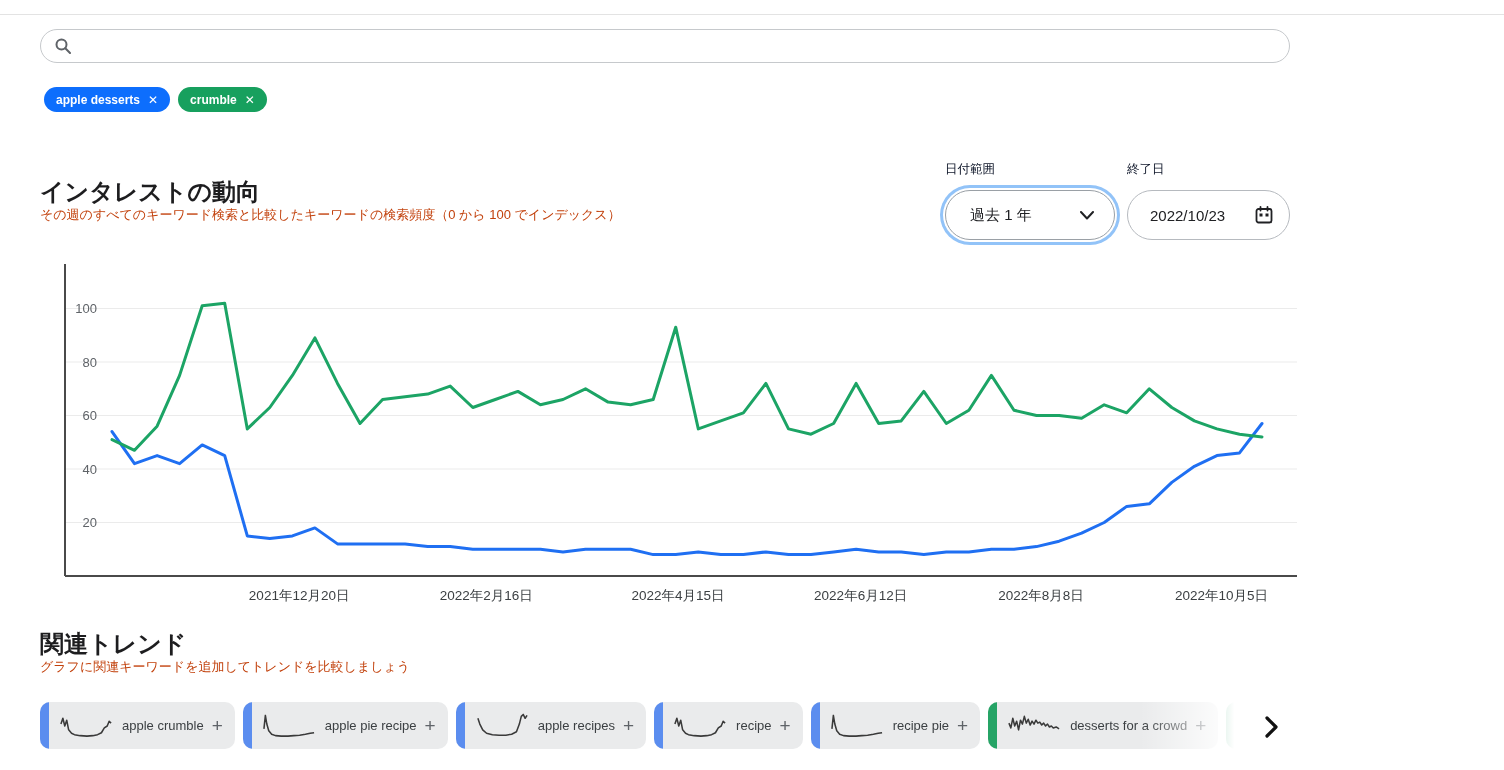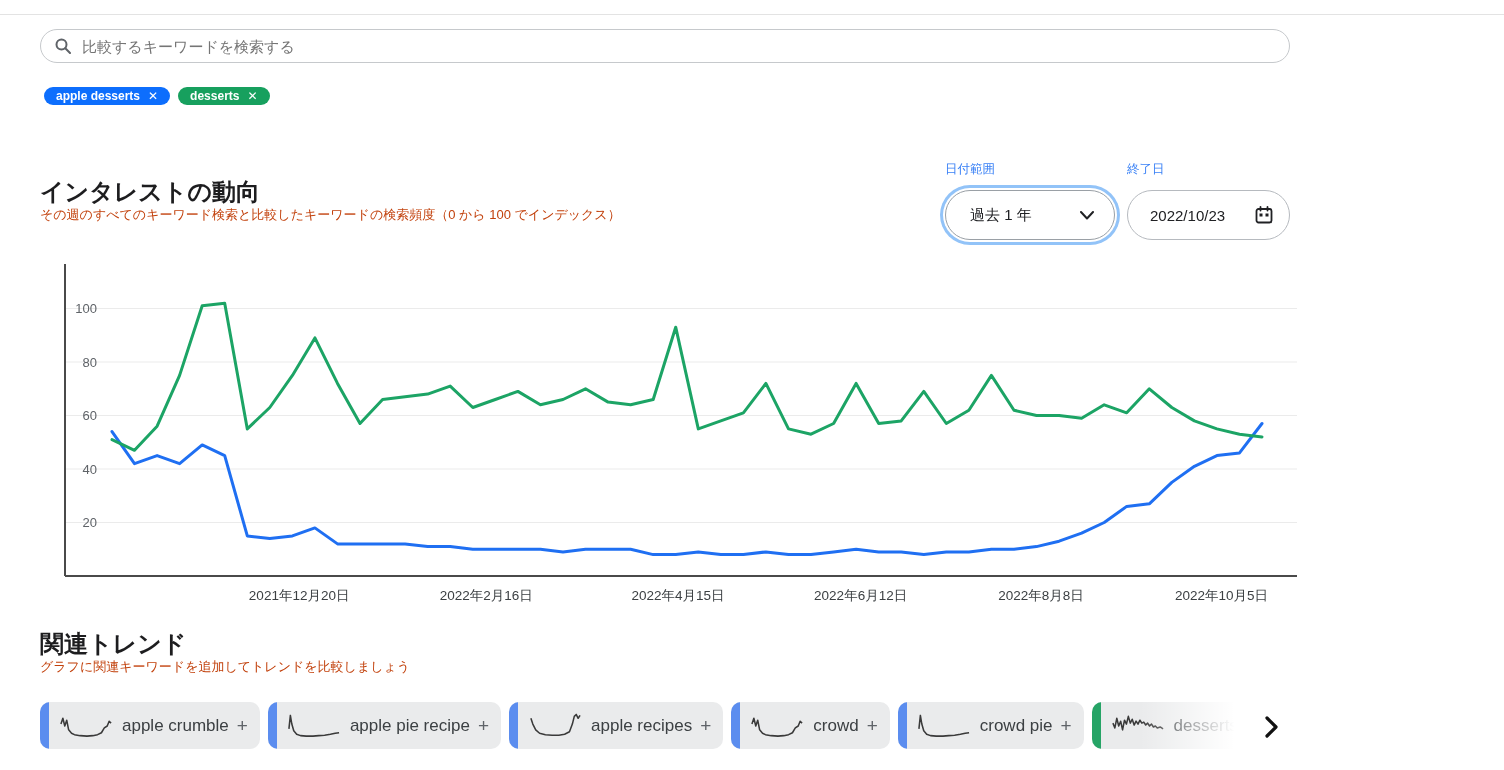--- a/index.html
+++ b/index.html
@@ -19,32 +19,32 @@
   .searchbar svg{flex:none;margin-right:9px;}
   .searchbar input{
     border:none;outline:none;flex:1;font-size:15px;color:#202124;background:transparent;
     font-family:inherit;
   }
   .searchbar input::placeholder{color:#757575;}
 
   
   .chips-row{position:absolute;top:87px;left:44px;display:flex;gap:8px;}
   .chip{
-    height:18px;border-radius:13px;display:flex;align-items:center;
+    height:25px;border-radius:13px;display:flex;align-items:center;
     color:#fff;font-size:12px;font-weight:bold;padding:0 12px;cursor:pointer;
   }
   .chip-label{margin-right:8px;}
   .chip-x{font-size:12px;font-weight:bold;cursor:pointer;}
 
   
   .sec-title{position:absolute;left:40px;font-size:24px;font-weight:bold;color:#1d1d1f;}
   .sec-sub{position:absolute;left:40px;font-size:13px;color:#c2410c;}
 
   
-  .ctrl-label{position:absolute;font-size:12.5px;color:#3b82f6;}
+  .ctrl-label{position:absolute;font-size:12.5px;color:#0f172a;}
   .pillbox{
     position:absolute;height:50px;box-sizing:border-box;background:#fff;
     border:1px solid #9aa0a6;border-radius:25px;display:flex;align-items:center;
     font-size:15px;color:#202124;cursor:pointer;
   }
   .selectbox{left:945px;top:190px;width:170px;padding:0 20px 0 24px;
     box-shadow:0 0 0 2px #fff,0 0 0 5px #92c3f8;}
   .selectbox .val{flex:1;}
   .datebox{left:1127px;top:190px;width:163px;border-color:#b6babf;padding:0 16px 0 22px;}
   .datebox .val{flex:1;}
@@ -56,21 +56,21 @@
   .cards-row{
     position:absolute;left:40px;top:702px;height:49px;width:1215px;
     display:flex;gap:8px;overflow:hidden;
   }
   .rcard{
     flex:none;height:47px;background:#eaebec;border-radius:10px;
     display:flex;align-items:center;overflow:hidden;cursor:pointer;
   }
   .rcard .accent{width:9px;height:47px;flex:none;}
   .rcard svg.spark{flex:none;margin:0 9px 0 10px;}
-  .rcard .rlabel{font-size:17px;color:#3c4043;white-space:nowrap;}
+  .rcard .rlabel{font-size:13px;color:#3c4043;white-space:nowrap;}
   .rcard .plus{font-size:19px;color:#5f6368;margin:0 12px 0 8px;font-weight:500;}
   .fade-overlay{
     position:absolute;left:1140px;top:700px;width:115px;height:54px;
     background:linear-gradient(to right,rgba(255,255,255,0),#ffffff 82%);
     pointer-events:none;
   }
   .scroll-next{
     position:absolute;left:1258px;top:712px;width:26px;height:30px;
     display:flex;align-items:center;justify-content:center;cursor:pointer;background:#fff;
   }
@@ -78,30 +78,29 @@
 </head>
 <body>
 
 <div class="topline"></div>
 
 <div class="searchbar">
   <svg width="16" height="16" viewBox="0 0 16 16">
     <circle cx="6.5" cy="6.5" r="5" fill="none" stroke="#5f6368" stroke-width="2"></circle>
     <line x1="10.3" y1="10.3" x2="15" y2="15" stroke="#5f6368" stroke-width="2" stroke-linecap="round"></line>
   </svg>
-  <input type="text" placeholder="比較するキーワードを検索する" style="">
 </div>
 
 <div class="chips-row">
     <div class="chip" style="background: rgb(13, 110, 253);">
       <span class="chip-label">apple desserts</span>
       <span class="chip-x">✕</span>
     </div>
     <div class="chip" style="background: rgb(23, 160, 94);">
-      <span class="chip-label">desserts</span>
+      <span class="chip-label">crumble</span>
       <span class="chip-x">✕</span>
     </div>
   </div>
 
 <div class="sec-title" style="top:176px;">インタレストの動向</div>
 <div class="sec-sub" style="top:206px;">その週のすべてのキーワード検索と比較したキーワードの検索頻度（0 から 100 でインデックス）</div>
 
 <div class="ctrl-label" style="left:945px;top:161px;">日付範囲</div>
 <div class="pillbox selectbox">
   <span class="val">過去 1 年</span>
@@ -173,29 +172,29 @@
         <path d="M3,7 5,13 8,19 12,22.5 18,24 25,24.5 32,24.5 38,23.5 43,21 46,13 48,5 50,3 52,7 54,4" fill="none" stroke="#3a3a3a" stroke-width="1.6" stroke-linejoin="round"></path>
       </svg>
       <span class="rlabel">apple recipes</span>
       <span class="plus">+</span>
     </div>
     <div class="rcard">
       <div class="accent" style="background: rgb(91, 141, 239);"></div>
       <svg class="spark" width="54" height="30" viewBox="0 0 56 30">
         <path d="M2,13 4,7 6,15 8,9 10,19 13,22.5 16,24 22,25 29,25.5 35,25 40,24 44,22 47,17 50,15 52,10 54,12" fill="none" stroke="#3a3a3a" stroke-width="1.6" stroke-linejoin="round"></path>
       </svg>
-      <span class="rlabel">crowd</span>
+      <span class="rlabel">recipe</span>
       <span class="plus">+</span>
     </div>
     <div class="rcard">
       <div class="accent" style="background: rgb(91, 141, 239);"></div>
       <svg class="spark" width="54" height="30" viewBox="0 0 56 30">
         <path d="M2,18 3.5,4 5,13 7,20 10,23.5 14,25 20,25.5 27,25.5 33,25 39,24.5 45,23.5 50,22.5 54,22" fill="none" stroke="#3a3a3a" stroke-width="1.6" stroke-linejoin="round"></path>
       </svg>
-      <span class="rlabel">crowd pie</span>
+      <span class="rlabel">recipe pie</span>
       <span class="plus">+</span>
     </div>
     <div class="rcard">
       <div class="accent" style="background: rgb(38, 164, 102);"></div>
       <svg class="spark" width="54" height="30" viewBox="0 0 56 30">
         <path d="M2,12 4,17 6,7 8,15 10,10 12,19 14,9 16,13 18,5 20,12 22,8 24,14 26,10 28,13 30,9 32,12 34,11 36,14 38,12 40,15 42,13 44,16 46,15 48,17 51,16 54,18" fill="none" stroke="#3a3a3a" stroke-width="1.6" stroke-linejoin="round"></path>
       </svg>
       <span class="rlabel">desserts for a crowd</span>
       <span class="plus">+</span>
     </div>

